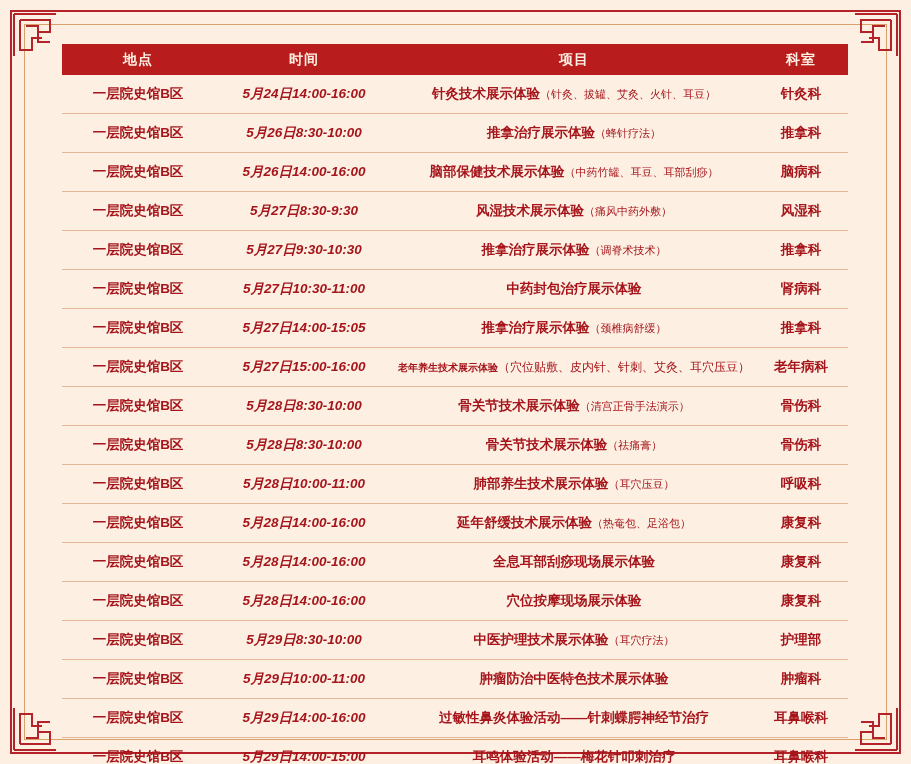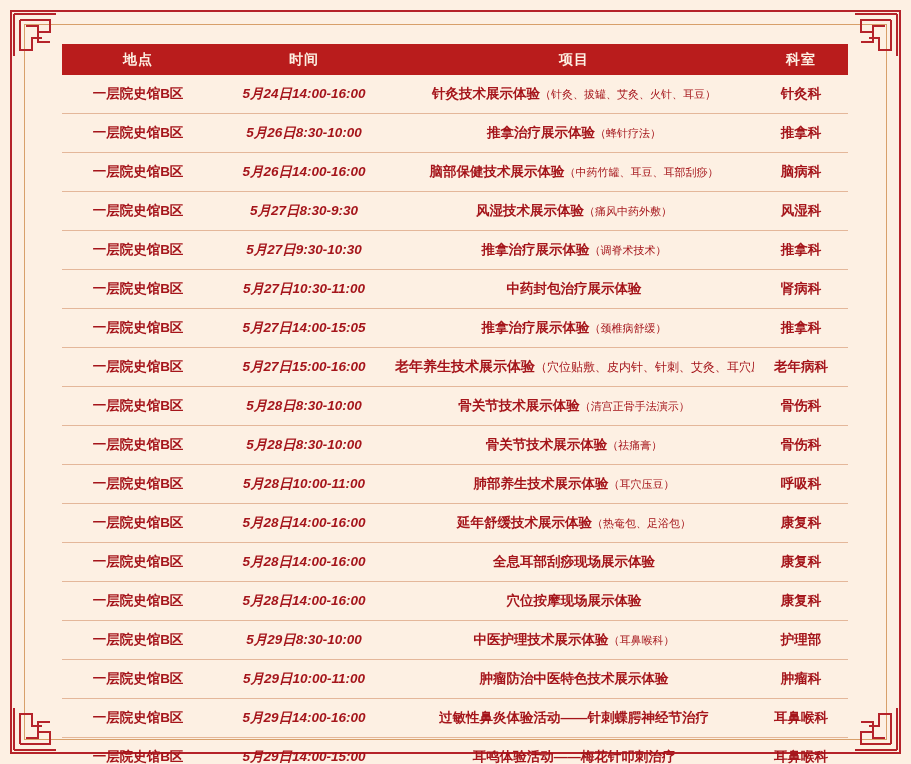--- a/index.html
+++ b/index.html
@@ -84,21 +84,21 @@
   .col-place  { width: 152px; }
   .col-time   { width: 180px; }
   .col-item   { width: 360px; }
   .col-dept   { width: 94px; }
 
   td.cell-item .note {
     font-size: 11px;
     font-weight: normal;
   }
   td.cell-item.small-main .main {
-    font-size: 14px;
+    font-size: 10px;
   }
   td.cell-item.small-main .note {
     font-size: 12px;
   }
   td.cell-time { font-size: 13px; font-style: italic; }
 </style>
 </head>
 <body>
 
 <div class="frame-outer"></div>
@@ -234,21 +234,21 @@
         </tr>
         <tr>
           <td class="cell-place">一层院史馆B区</td>
           <td class="cell-time">5月28日14:00-16:00</td>
           <td class="cell-item"><span class="main">穴位按摩现场展示体验</span></td>
           <td class="cell-dept">康复科</td>
         </tr>
         <tr>
           <td class="cell-place">一层院史馆B区</td>
           <td class="cell-time">5月29日8:30-10:00</td>
-          <td class="cell-item"><span class="main">中医护理技术展示体验</span><span class="note">（耳鼻喉科）</span></td>
+          <td class="cell-item"><span class="main">中医护理技术展示体验</span><span class="note">（耳穴疗法）</span></td>
           <td class="cell-dept">护理部</td>
         </tr>
         <tr>
           <td class="cell-place">一层院史馆B区</td>
           <td class="cell-time">5月29日10:00-11:00</td>
           <td class="cell-item"><span class="main">肿瘤防治中医特色技术展示体验</span></td>
           <td class="cell-dept">肿瘤科</td>
         </tr>
         <tr>
           <td class="cell-place">一层院史馆B区</td>

